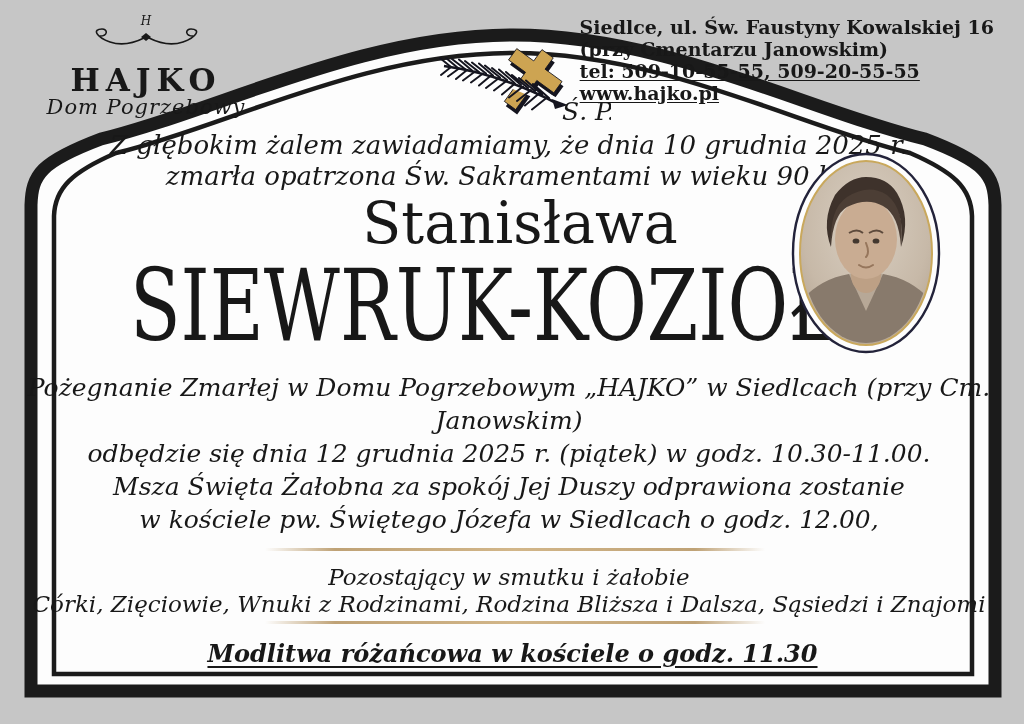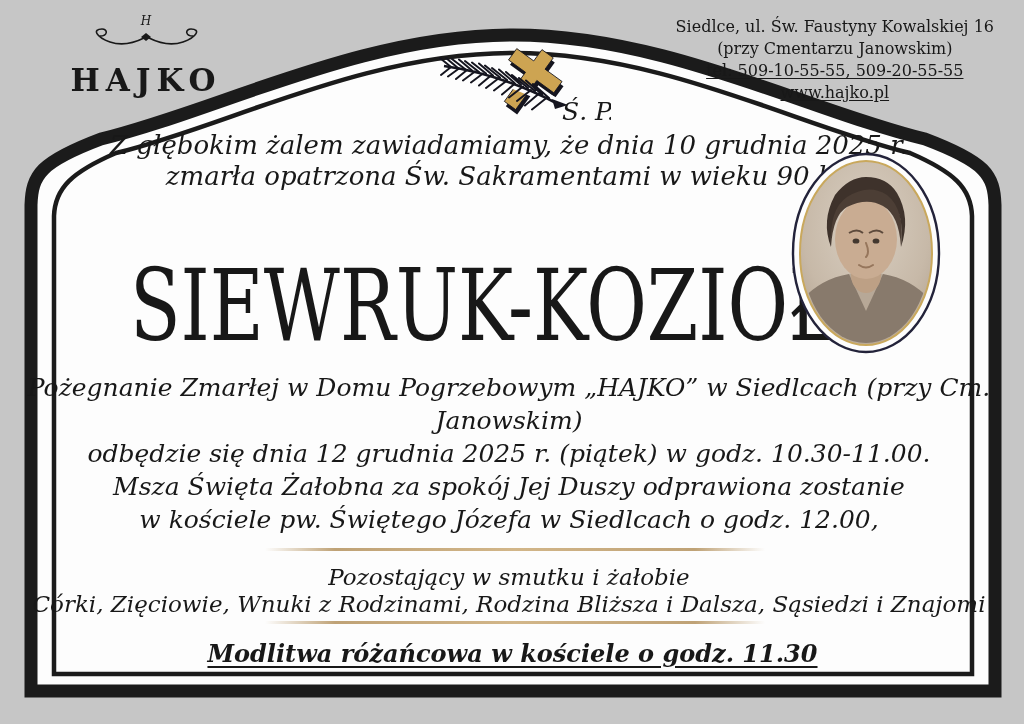--- a/index.html
+++ b/index.html
@@ -15,21 +15,21 @@
   .frame-svg{position:absolute;left:0;top:0;z-index:0;}
   .layer{position:absolute;z-index:2;}
 
   
   .logo{left:36px;top:16px;width:220px;text-align:center;}
   .logo .monogram{font-style:italic;font-size:12px;display:block;line-height:10px;}
   .logo .brand{font-size:31px;font-weight:bold;letter-spacing:6px;line-height:32px;margin-top:14px;}
   .logo .brand-sub{font-style:italic;font-size:21px;line-height:22px;letter-spacing:1px;}
 
   
-  .contact{right:30px;top:16px;text-align:center;font-weight:normal;font-size:16px;line-height:22px;}
+  .contact{right:30px;top:16px;text-align:left;font-weight:bold;font-size:19px;line-height:22px;}
   .contact .u{text-decoration:underline;text-underline-offset:2px;}
 
   
   .emblem{left:426px;top:44px;}
   .emblem text{font-family:"DejaVu Serif","Liberation Serif",serif;}
 
   
   .intro{left:20px;right:26px;top:130px;text-align:center;
          font-style:italic;font-size:26px;line-height:31px;}
   .intro b, .ceremony b{font-weight:normal;}
@@ -80,20 +80,21 @@
   <div class="layer logo">
     <span class="monogram">H</span>
     <svg width="125" height="20" viewBox="0 0 125 20">
       <g fill="none" stroke="var(--ink)" stroke-width="1.6" stroke-linecap="round">
         <path d="M60,12 C48,18 38,20 26,16 C12,11 8,3 18,3 C24,3 24,10 16,10"></path>
         <path d="M65,12 C77,18 87,20 99,16 C113,11 117,3 107,3 C101,3 101,10 109,10"></path>
       </g>
       <path d="M57,11 L62,7 L67,11 L62,15 Z" fill="var(--ink)"></path>
     </svg>
     <div class="brand">HAJKO</div>
+    <div class="brand-sub">Dom Pogrzebowy</div>
   </div>
 
   <div class="layer contact">
     <div>Siedlce, ul. Św. Faustyny Kowalskiej 16</div>
     <div>(przy Cmentarzu Janowskim)</div>
     <div class="u">tel: 509-10-55-55, 509-20-55-55</div>
     <div class="u">www.hajko.pl</div>
   </div>
 
   <svg class="layer emblem" width="185" height="86" viewBox="0 0 185 86">
@@ -113,20 +114,21 @@
       <path d="M126,55 L142,61 L129,65 Z" fill="#15151f"></path>
     </g>
     <text x="136" y="76" font-size="25" font-style="italic" fill="var(--ink)">Ś. P.</text>
   </svg>
 
   <div class="layer intro">
     <div><span>Z głębokim żalem zawiadamiamy, że dnia </span><b>10 grudnia 2025 r.</b></div>
     <div><span>zmarła opatrzona Św. Sakramentami w wieku </span><b>90</b><span> lat</span></div>
   </div>
 
+  <div class="layer first-name">Stanisława</div>
   <div class="layer last-name">SIEWRUK-KOZIOŁ</div>
 
   <svg class="layer photo" width="150" height="204" viewBox="0 0 150 204">
     <defs>
       <radialGradient id="pbg" cx="50%" cy="35%" r="80%">
         <stop offset="0%" stop-color="#d9cfc2"></stop>
         <stop offset="60%" stop-color="#c7b9a8"></stop>
         <stop offset="100%" stop-color="#ac9c8a"></stop>
       </radialGradient>
       <clipPath id="pclip">

